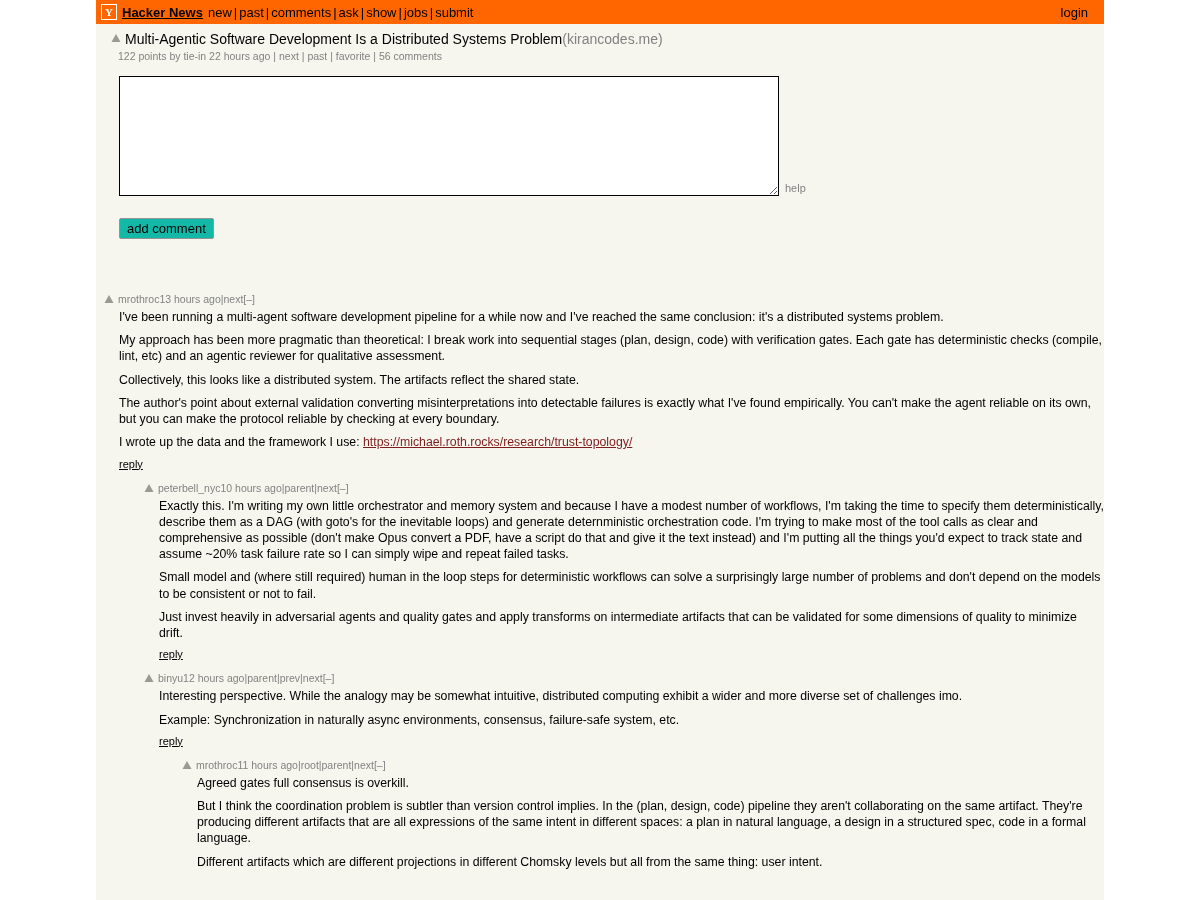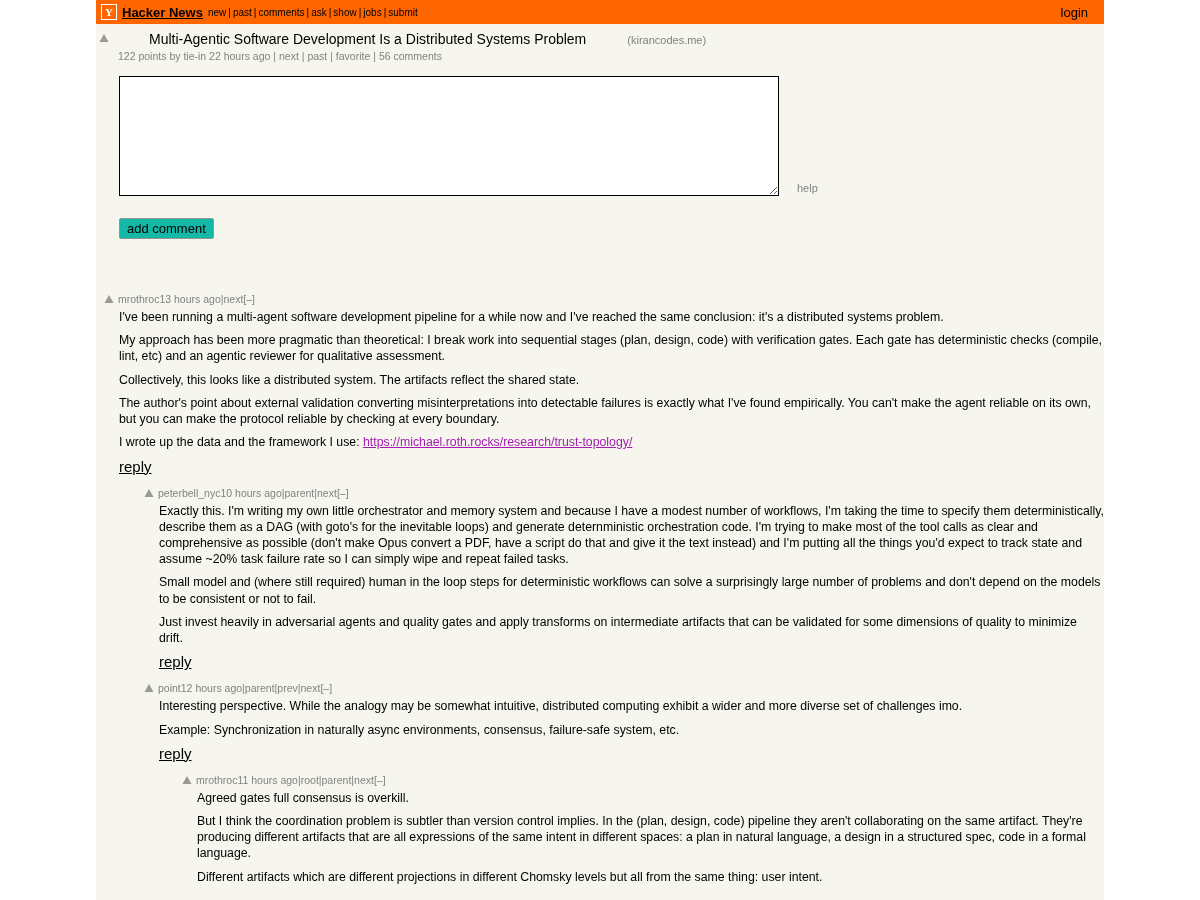--- a/index.html
+++ b/index.html
@@ -42,21 +42,21 @@
     margin-right: 5px;
     font-family: "Liberation Serif", serif;
   }
   .hn-title {
     font-weight: bold;
     font-size: 13px;
     color: #000000;
     margin-right: 5px;
   }
   .hn-nav {
-    font-size: 10px;
+    font-size: 13px;
     color: #000000;
     flex: 1;
   }
   .hn-nav a {
     color: #000000;
     text-decoration: none;
   }
   .hn-sep { color: #000000; padding: 0 2px; }
   .hn-login {
     font-size: 13px;
@@ -65,41 +65,39 @@
     margin-left: auto;
     padding-right: 8px;
   }
   
   .story {
     padding: 7px 0 0 0;
   }
   .story-line {
     display: flex;
     align-items: baseline;
-    padding-left: 0;
-    gap: 36px;
+    padding-left: 12px;
   }
   .votearrow {
     width: 10px;
     height: 10px;
     margin: 0 4px 0 3px;
     position: relative;
     top: -1px;
     flex: none;
   }
   .votearrow svg { display:block; }
   .storylink {
     font-size: 14px;
     color: #000000;
     text-decoration: none;
   }
   .sitebit {
-    font-size: 11px;
+    font-size: 14px;
     color: #828282;
-    margin-left: 5px;
   }
   .subtext {
     font-size: 10.5px;
     color: #828282;
     padding-left: 22px;
     margin-top: 3px;
   }
   .subtext a { color: #828282; text-decoration: none; }
   
   .comment-form {
@@ -117,21 +115,21 @@
     font-family: "Liberation Sans", sans-serif;
     font-size: 13px;
     box-sizing: border-box;
     resize: both;
     padding: 3px;
   }
   .help-link {
     font-size: 11px;
     color: #828282;
     text-decoration: none;
-    margin-left: 18px;
+    margin-left: 6px;
     margin-bottom: 2px;
   }
   .add-comment-btn {
     margin-top: 22px;
     font-family: "Liberation Sans", sans-serif;
     font-size: 13px;
     padding: 2px 7px;
     background: #14b8a6;
     border: 1px solid #949494;
     border-radius: 2px;
@@ -157,25 +155,25 @@
   .comment-body {
     font-size: 12.3px;
     color: #000000;
     line-height: 1.32;
   }
   .comment-body p {
     margin: 0 0 7px 0;
   }
   .comment-body p:first-child { margin-top: 4px; }
   .comment-body a {
-    color: #a21caf;
+    color: #7f1d1d;
     text-decoration: underline;
   }
   .reply-line {
-    font-size: 15px;
+    font-size: 11px;
     margin-top: 6px;
     padding-bottom: 6px;
   }
   .reply-line a {
     color: #000000;
     text-decoration: underline;
   }
   .ind-0 { margin-left: 5px; }
   .ind-0 .comment-body, .ind-0 .reply-line { margin-left: 18px; }
   .ind-1 { margin-left: 45px; }
@@ -276,21 +274,21 @@
         </div>
         <div class="reply-line"><a href="#">reply</a></div>
       </div>
       <div class="comtr ind-1">
         <div class="comhead">
           <span class="votearrow">
             <svg width="10" height="10" viewBox="0 0 10 10">
               <polygon points="5,1 9.5,9 0.5,9" fill="#9a9a92"></polygon>
             </svg>
           </span>
-          <a class="user" href="#">point</a> 
+          <a class="user" href="#">binyu</a> 
           <a href="#">12 hours ago</a>
           <span> | </span>
           <a href="#">parent</a>
           <span> | </span>
           <a href="#">prev</a>
           <span> | </span>
           <a href="#">next</a> 
           <a href="#">[–]</a>
         </div>
         <div class="comment-body">

